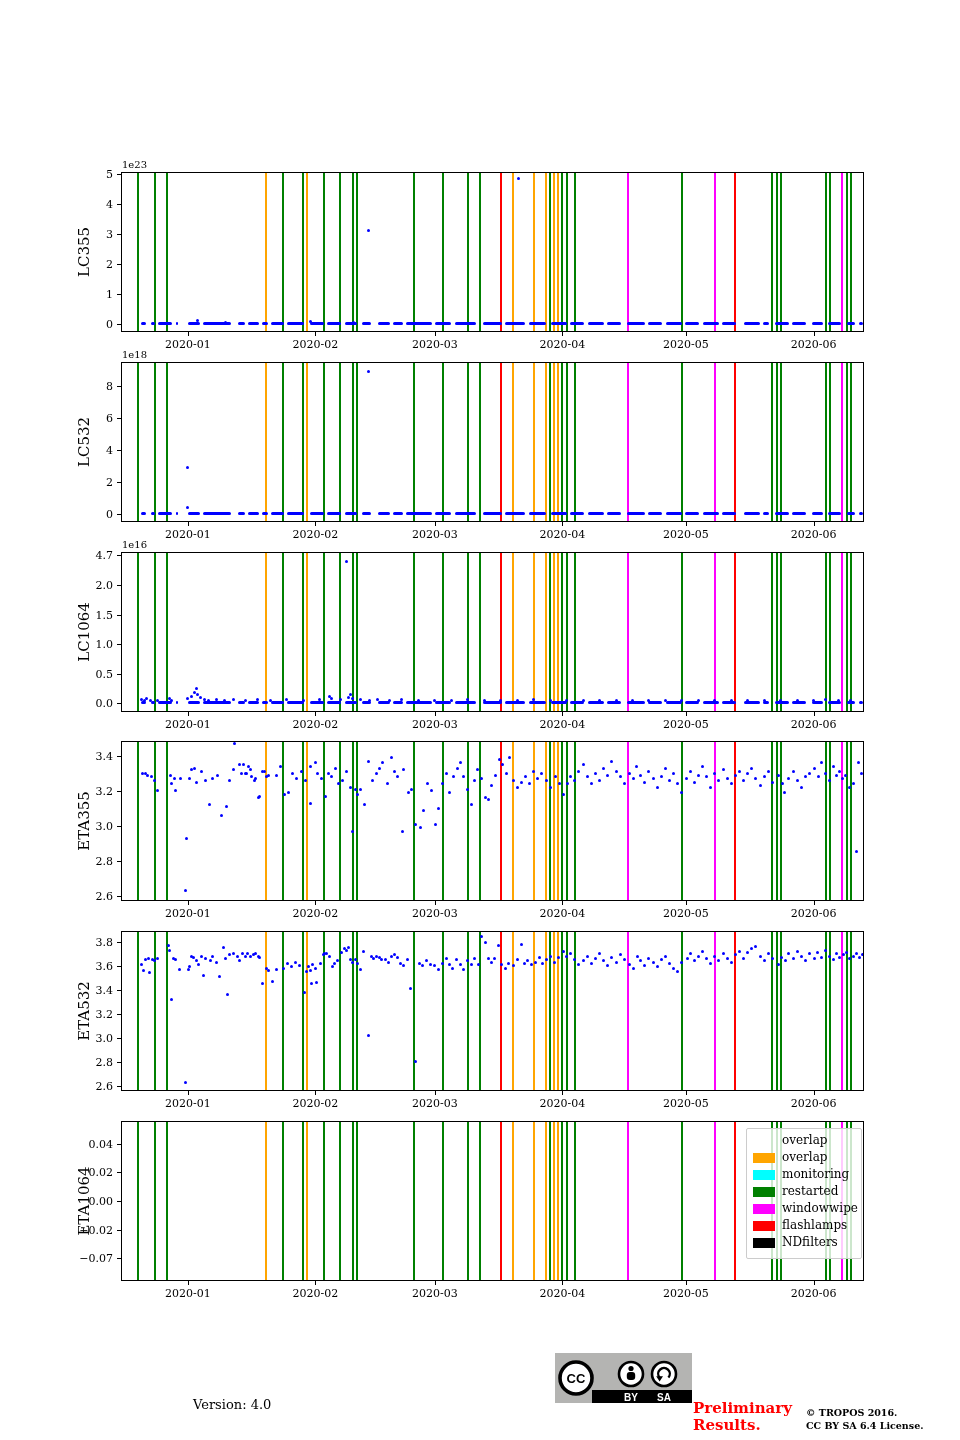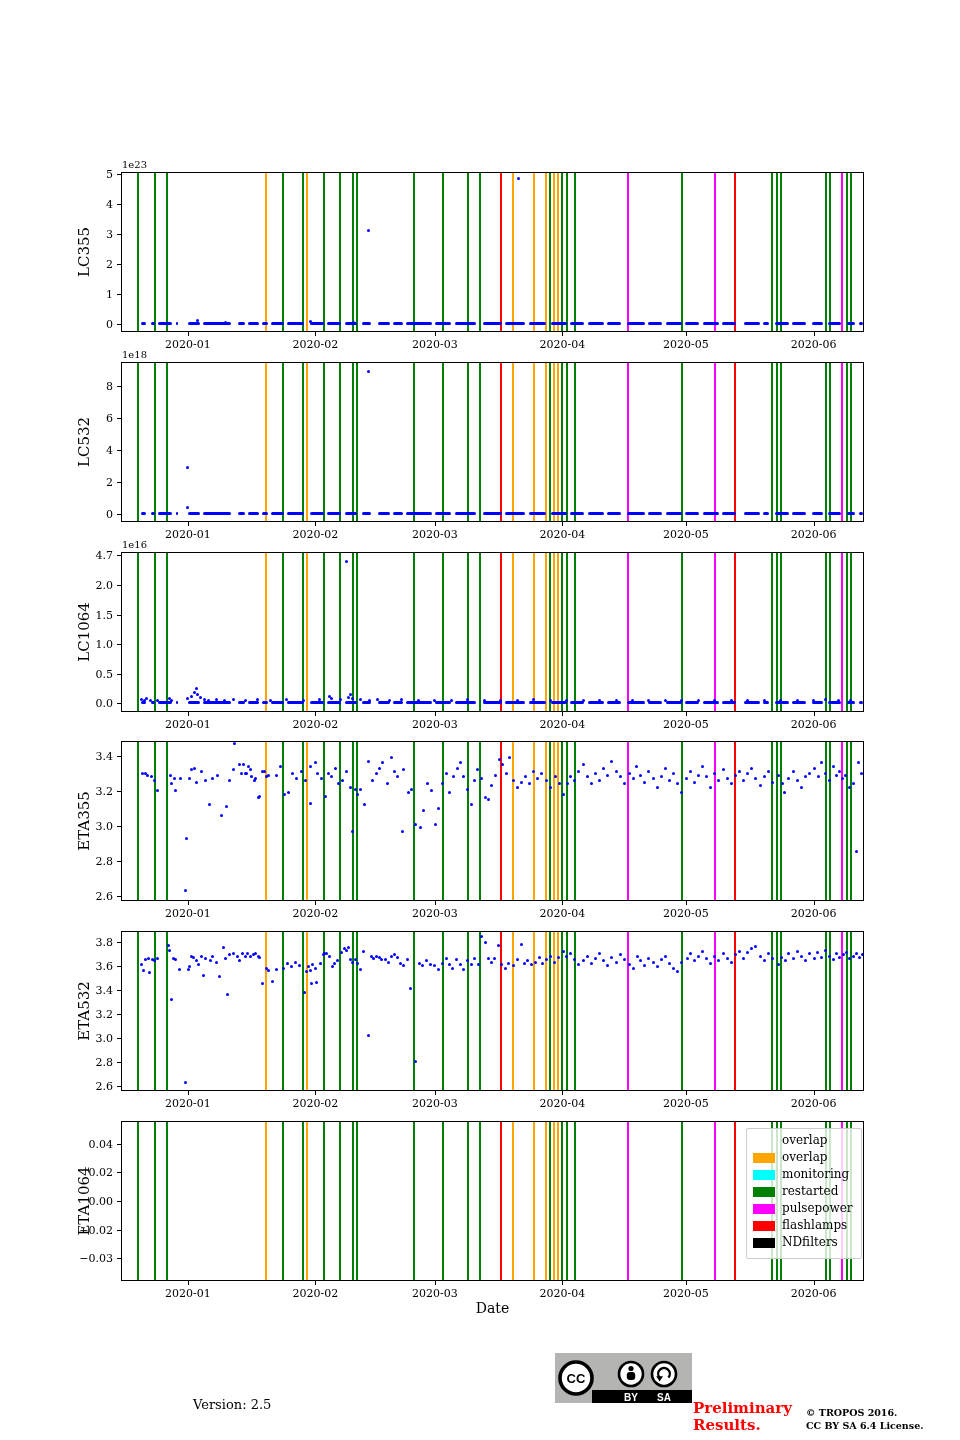--- a/index.html
+++ b/index.html
@@ -994,21 +994,21 @@
         <div class="vline" style="left: 649.433px; background: rgb(0, 128, 0);"></div>
         <div class="vline" style="left: 653.55px; background: rgb(0, 128, 0);"></div>
         <div class="vline" style="left: 657.667px; background: rgb(0, 128, 0);"></div>
         <div class="vline" style="left: 702.95px; background: rgb(0, 128, 0);"></div>
         <div class="vline" style="left: 707.067px; background: rgb(0, 128, 0);"></div>
         <div class="vline" style="left: 719.417px; background: rgb(255, 0, 255);"></div>
         <div class="vline" style="left: 723.533px; background: rgb(0, 128, 0);"></div>
         <div class="vline" style="left: 727.65px; background: rgb(0, 128, 0);"></div>
       </div>
       <div class="ytick" style="left: 117px; top: 1258.45px;"></div>
-      <div class="yticklab" style="left: 65px; top: 1253.45px;">−0.03</div>
+      <div class="yticklab" style="left: 65px; top: 1253.45px;">−0.07</div>
       <div class="ytick" style="left: 117px; top: 1229.73px;"></div>
       <div class="yticklab" style="left: 65px; top: 1224.73px;">−0.02</div>
       <div class="ytick" style="left: 117px; top: 1201px;"></div>
       <div class="yticklab" style="left: 65px; top: 1196px;">0.00</div>
       <div class="ytick" style="left: 117px; top: 1172.27px;"></div>
       <div class="yticklab" style="left: 65px; top: 1167.27px;">0.02</div>
       <div class="ytick" style="left: 117px; top: 1143.55px;"></div>
       <div class="yticklab" style="left: 65px; top: 1138.55px;">0.04</div>
       <div class="xtick" style="left: 187.867px; top: 1281px;"></div>
       <div class="xticklab" style="left: 152.867px; top: 1288px;">2020-01</div>
@@ -1018,53 +1018,52 @@
       <div class="xticklab" style="left: 399.867px; top: 1288px;">2020-03</div>
       <div class="xtick" style="left: 562.483px; top: 1281px;"></div>
       <div class="xticklab" style="left: 527.483px; top: 1288px;">2020-04</div>
       <div class="xtick" style="left: 685.983px; top: 1281px;"></div>
       <div class="xticklab" style="left: 650.983px; top: 1288px;">2020-05</div>
       <div class="xtick" style="left: 813.6px; top: 1281px;"></div>
       <div class="xticklab" style="left: 778.6px; top: 1288px;">2020-06</div>
       <div class="ylab" style="left: 24px; top: 1192px;">ETA1064</div>
     </div>
 
-  <div id="xlabel">Date</div>
 
   <div id="legend">
     <div class="ltitle">overlap</div>
     <div id="legend-items">
         <div class="litem">
           <span class="lswatch" style="background: rgb(255, 165, 0);"></span>
           <span class="llabel">overlap</span>
         </div>
         <div class="litem">
           <span class="lswatch" style="background: rgb(0, 255, 255);"></span>
           <span class="llabel">monitoring</span>
         </div>
         <div class="litem">
           <span class="lswatch" style="background: rgb(0, 128, 0);"></span>
           <span class="llabel">restarted</span>
         </div>
         <div class="litem">
           <span class="lswatch" style="background: rgb(255, 0, 255);"></span>
-          <span class="llabel">pulsepower</span>
+          <span class="llabel">windowwipe</span>
         </div>
         <div class="litem">
           <span class="lswatch" style="background: rgb(255, 0, 0);"></span>
           <span class="llabel">flashlamps</span>
         </div>
         <div class="litem">
           <span class="lswatch" style="background: rgb(0, 0, 0);"></span>
           <span class="llabel">NDfilters</span>
         </div>
       </div>
   </div>
 
-  <div id="version">Version: 2.5</div>
+  <div id="version">Version: 4.0</div>
 
   <svg id="badge" width="137" height="50" viewBox="0 0 137 50">
     <rect x="0" y="0" width="137" height="50" fill="#b4b4b2"></rect>
     <rect x="37" y="37" width="100" height="13" fill="#000000"></rect>
     <circle cx="21" cy="25" r="16" fill="#ffffff" stroke="#000000" stroke-width="3.6"></circle>
     <text x="21" y="30" text-anchor="middle" font-family="Liberation Sans, sans-serif" font-size="13" font-weight="bold" fill="#000000">CC</text>
     <circle cx="76" cy="21" r="12" fill="#ffffff" stroke="#000000" stroke-width="2.6"></circle>
     <circle cx="76" cy="15.5" r="2.6" fill="#000000"></circle>
     <rect x="71.8" y="19" width="8.4" height="8" rx="3" fill="#000000"></rect>
     <circle cx="109" cy="21" r="12" fill="#ffffff" stroke="#000000" stroke-width="2.6"></circle>

